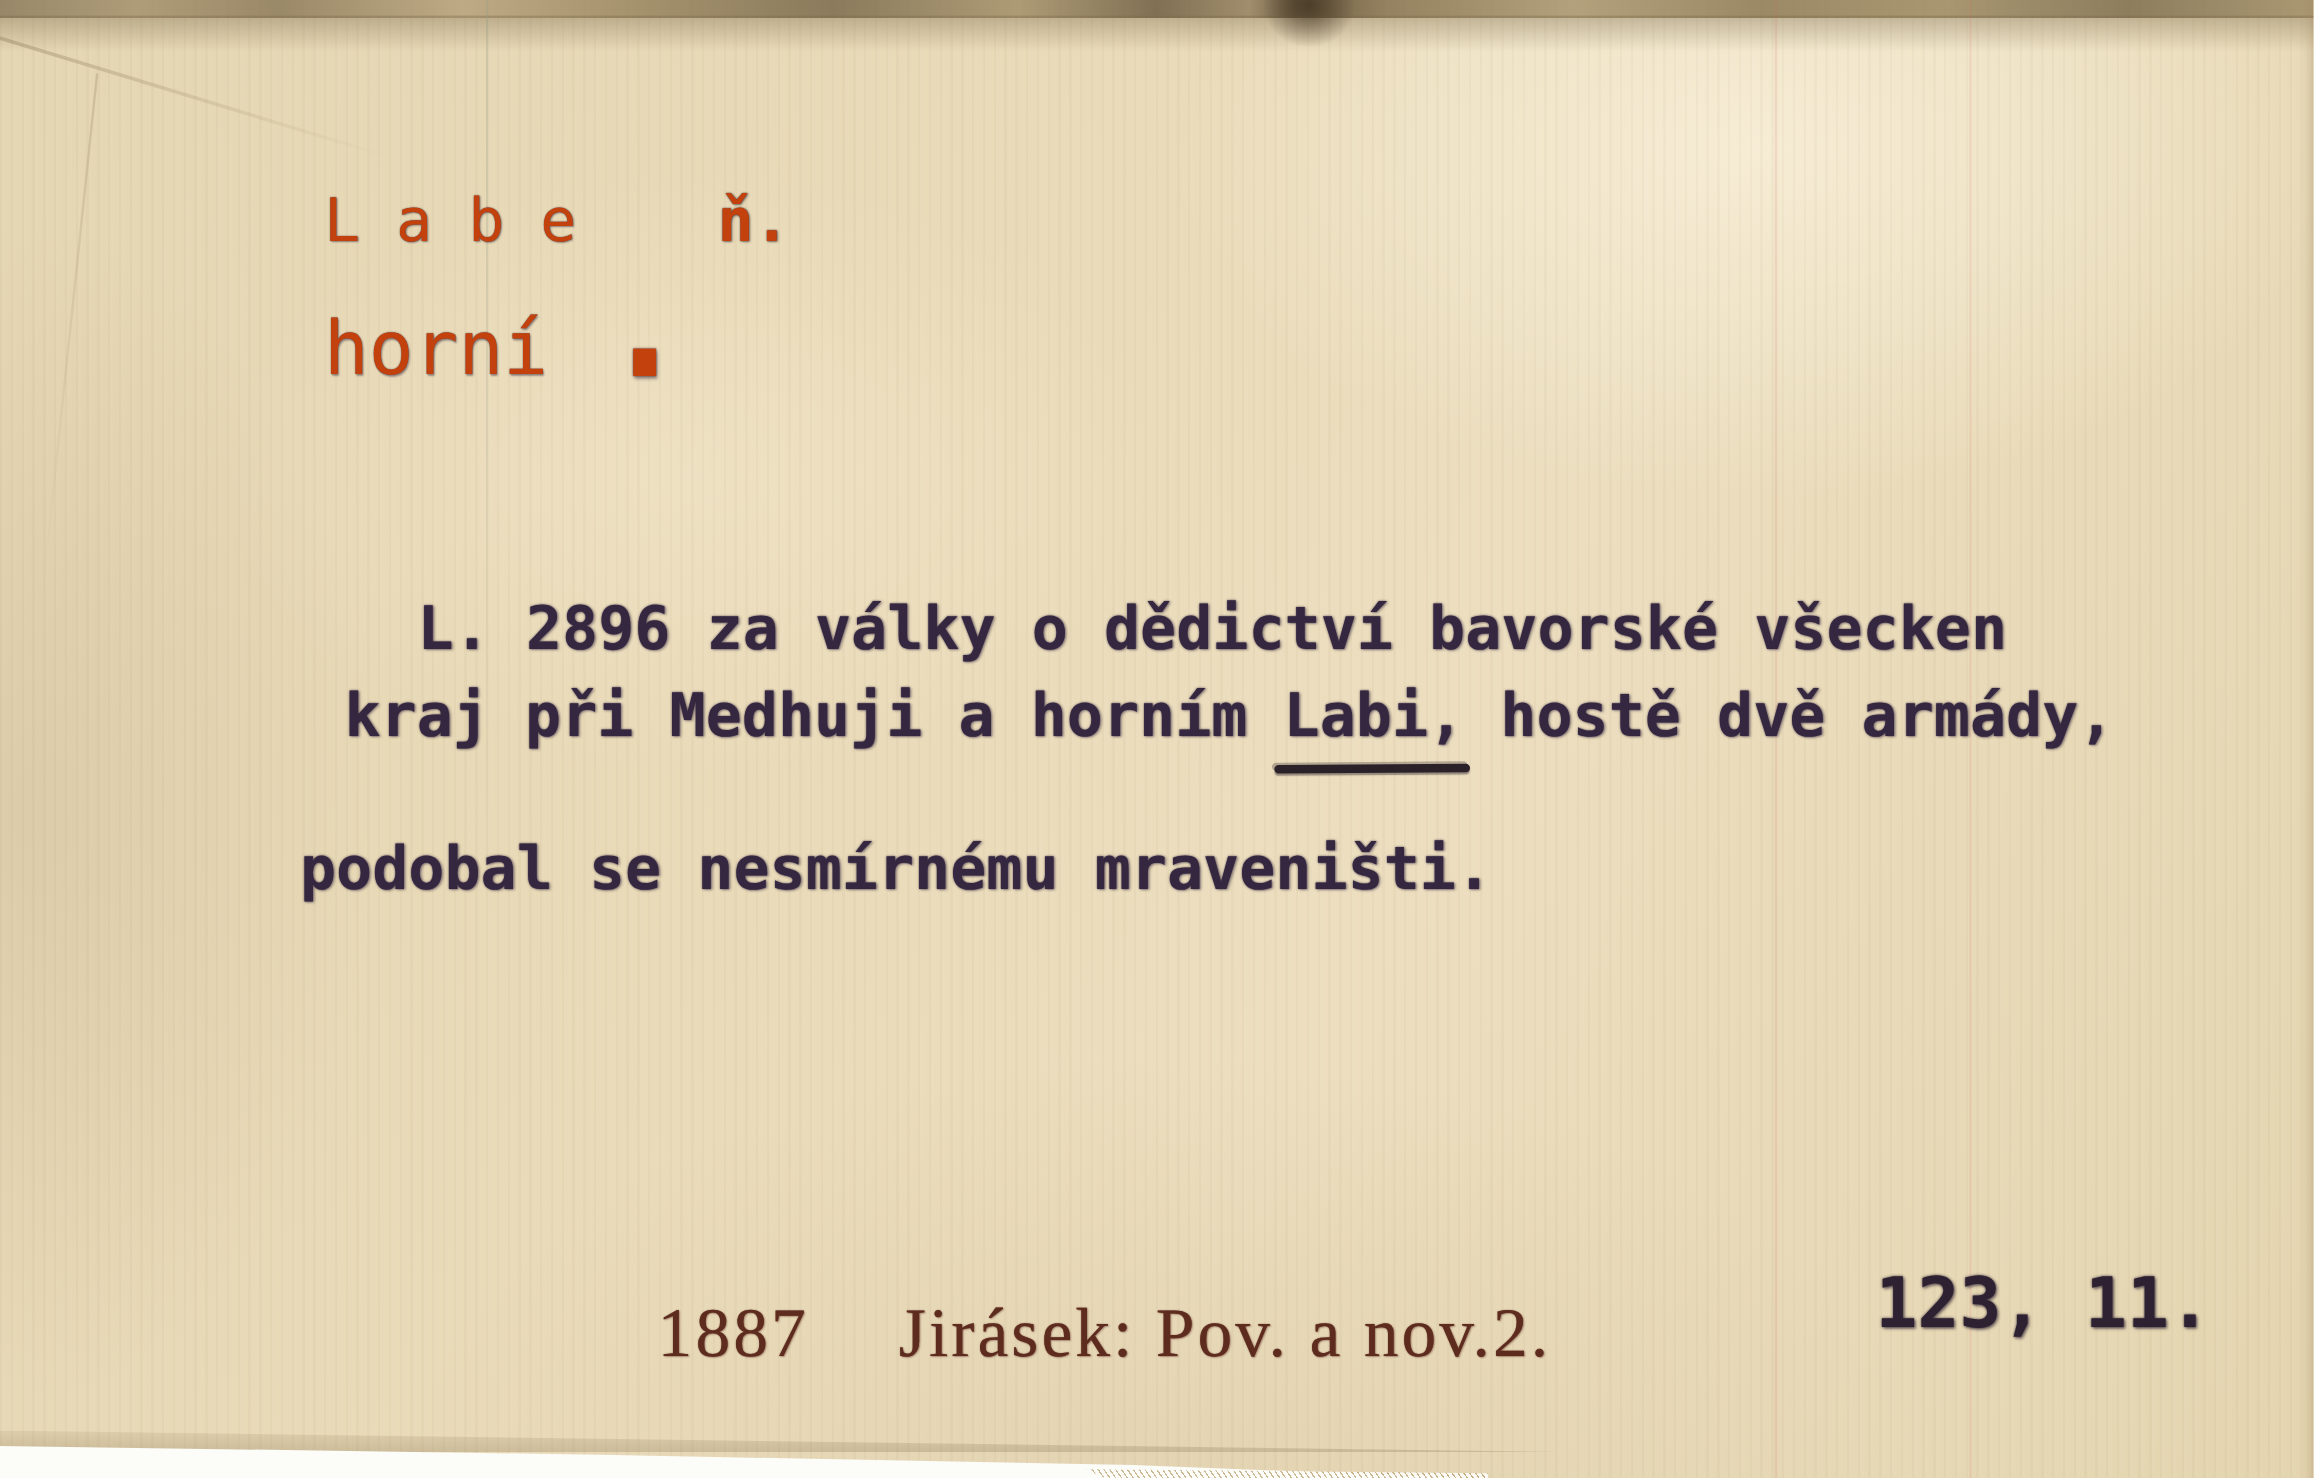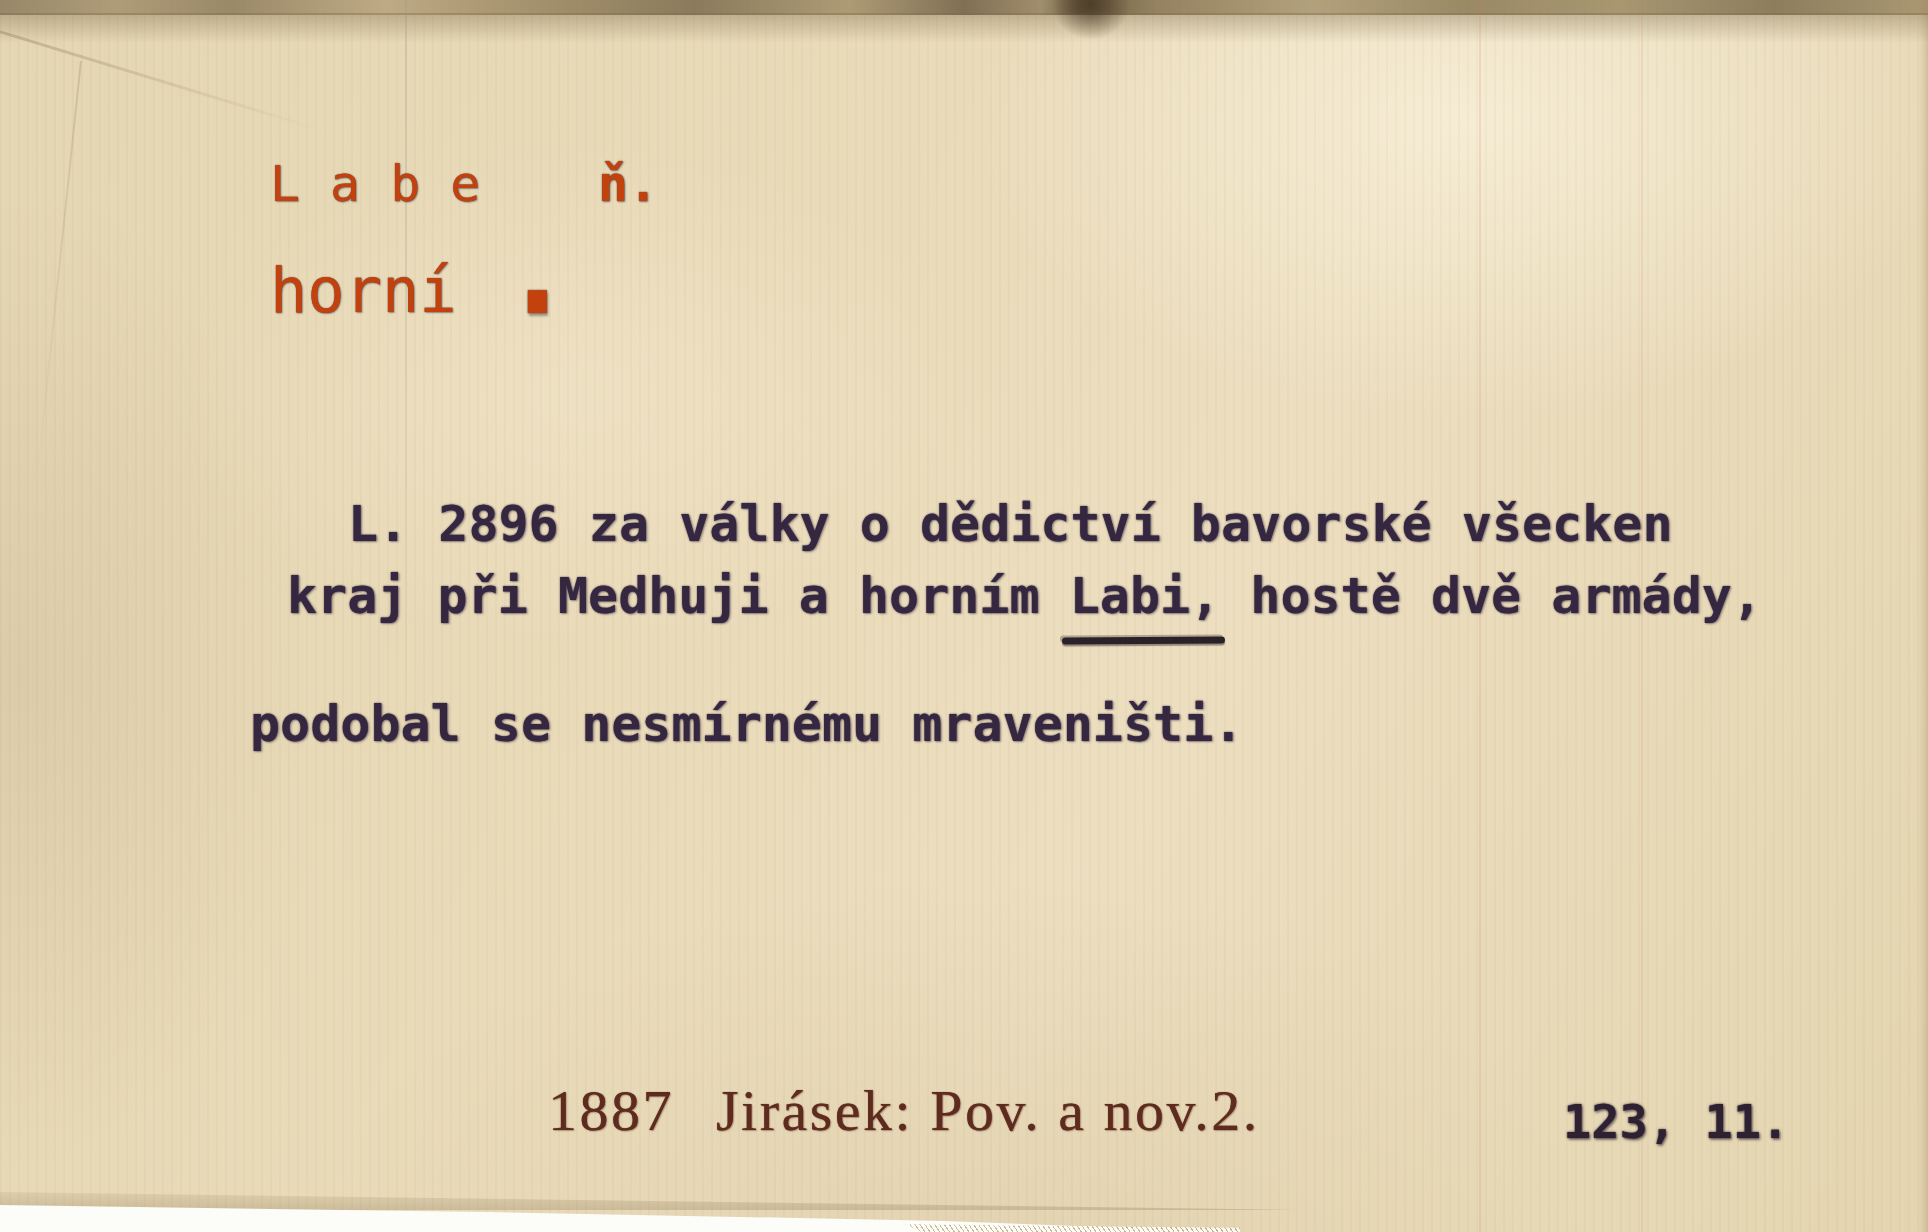--- a/index.html
+++ b/index.html
@@ -133,27 +133,26 @@
     box-shadow: 0 2px 1px rgba(43,33,41,0.45), -2px -2px 0 rgba(43,33,41,0.30);
     transform: rotate(-0.4deg);
   }
   .citation-line {
     position: absolute; left: 548px; top: 1080px;
     font-family: "Liberation Serif", "DejaVu Serif", serif;
     font-size: 58px; line-height: 62px; letter-spacing: 2.5px; white-space: pre;
     color: #5e2c1f;
     text-shadow: 0 0 1px rgba(94,44,31,0.85), 1px 1px 1.4px rgba(94,44,31,0.35);
   }
-  .citation-year { margin-right: 42px; }
+  .citation-year { margin-right: 75px; }
   .page-reference {
     position: absolute; left: 1563px; top: 1060px;
-    font-size: 47px; line-height: 52px; font-weight: bold; white-space: pre;
+    font-size: 58px; line-height: 52px; font-weight: bold; white-space: pre;
     color: #2e2132;
     text-shadow: 0 0 2.4px rgba(46,33,50,0.9), 1.5px 1.5px 2.5px rgba(46,33,50,0.5);
-    margin-top: 36px;
   }
 </style>
 </head>
 <body>
 
 <div class="paper-base"></div>
 <div class="scan-streaks"></div>
 <div class="torn-top-edge"></div>
 <div class="torn-top-fade"></div>
 <div class="top-ink-blotch"></div>

